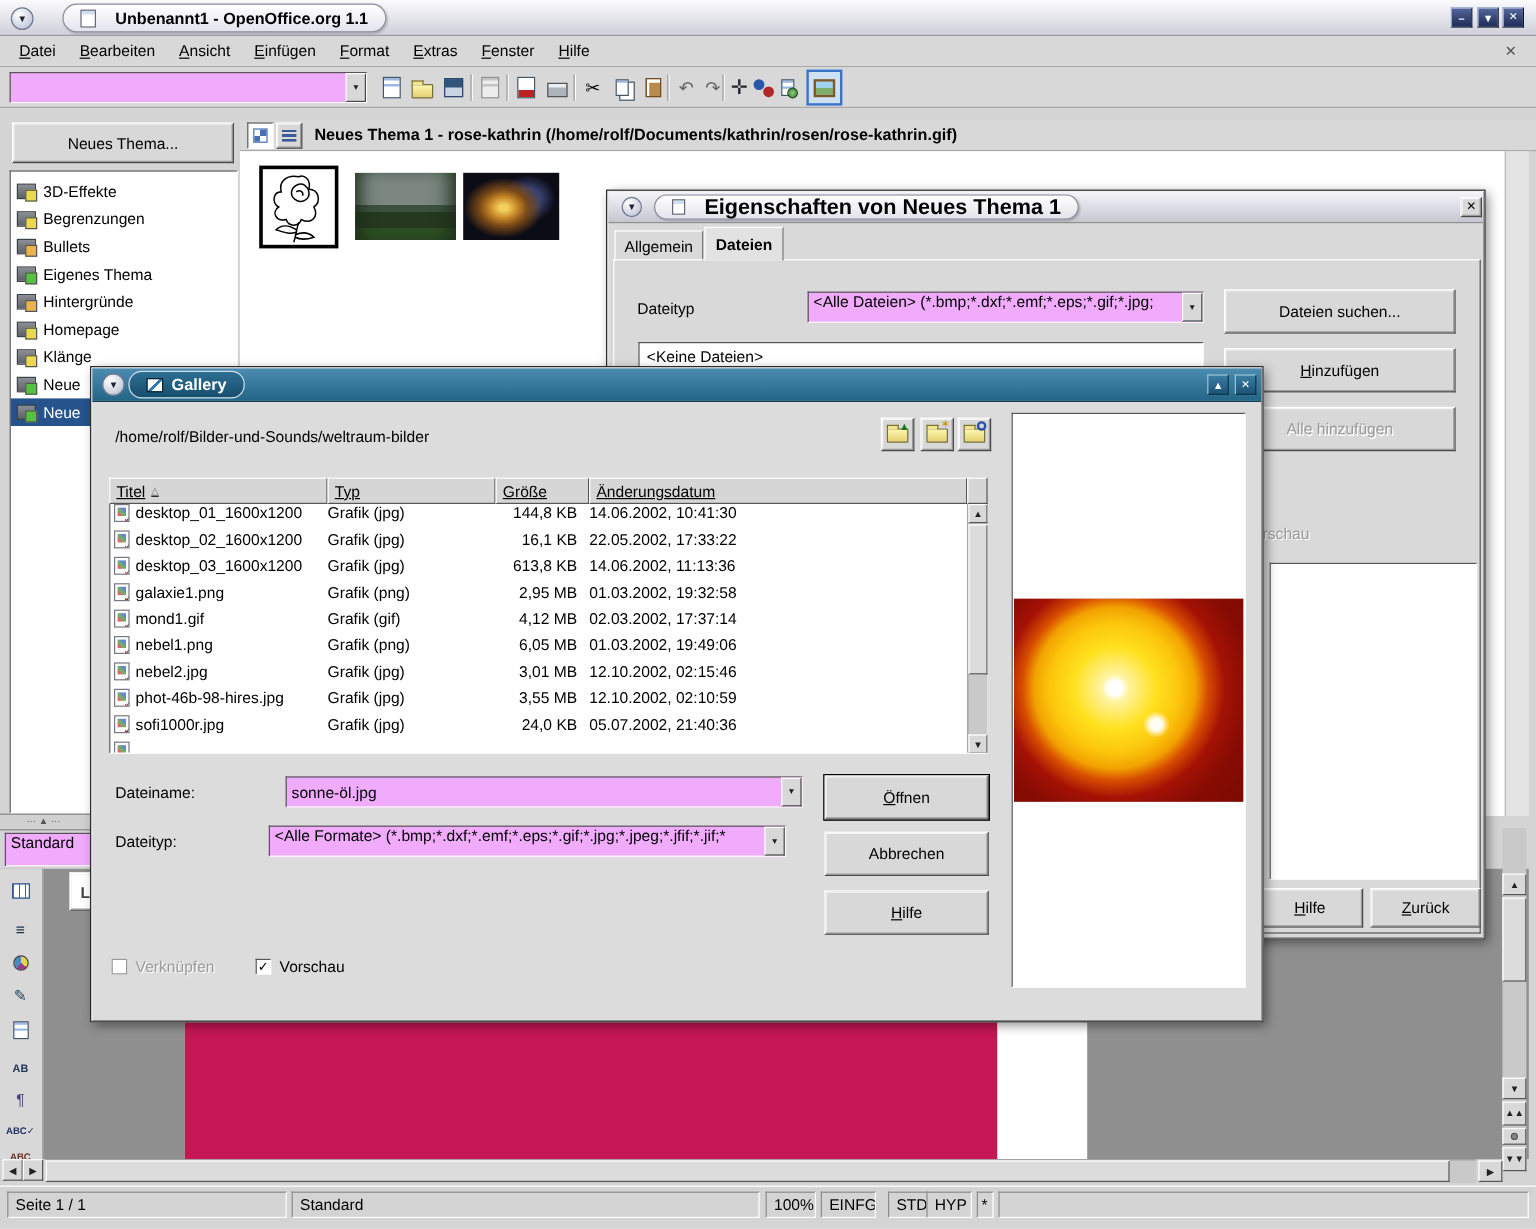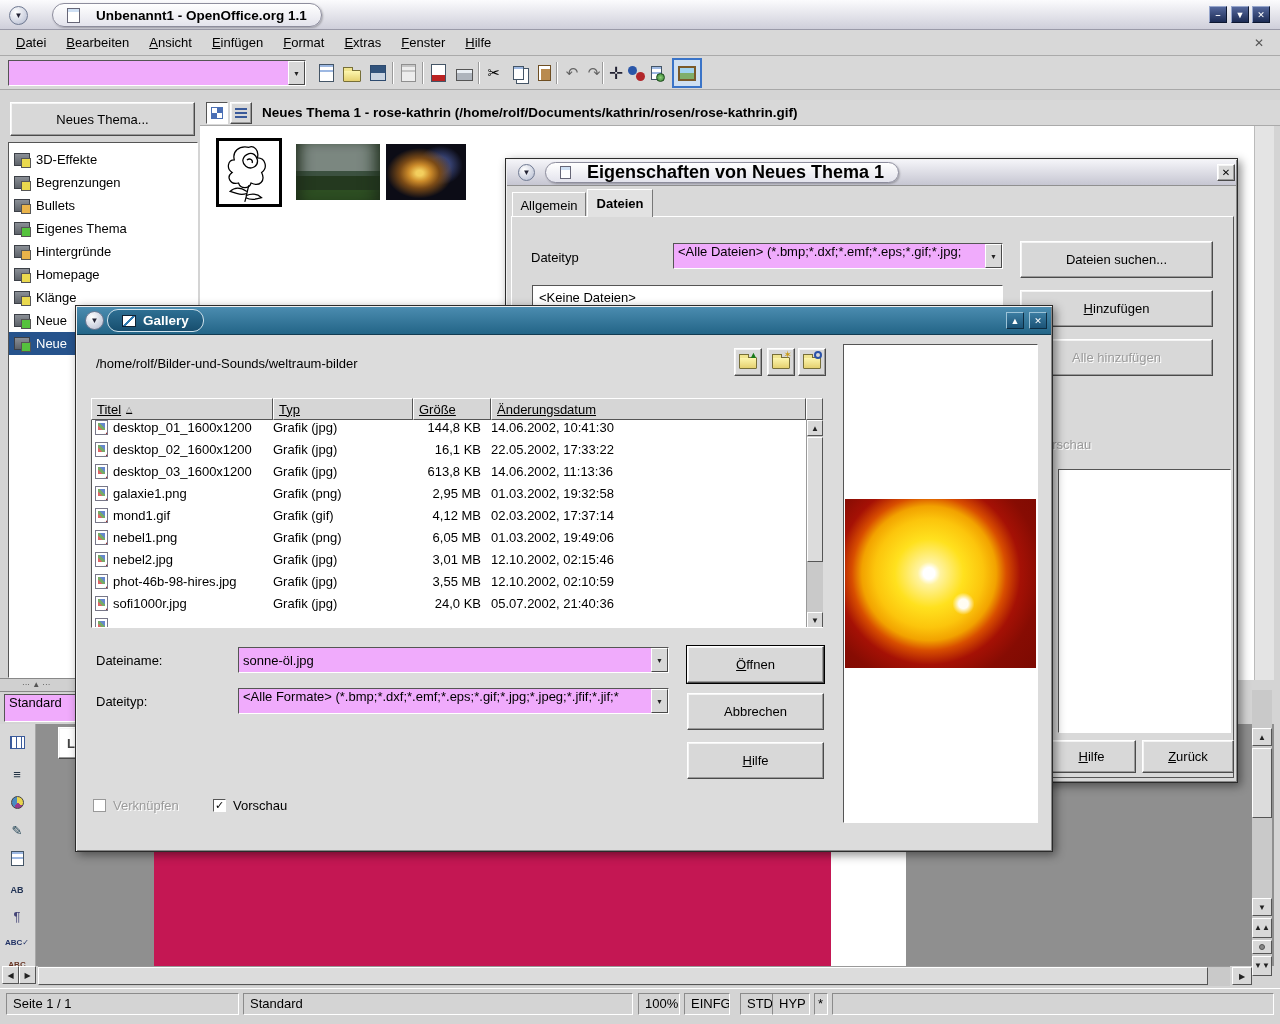--- a/index.html
+++ b/index.html
@@ -464,21 +464,21 @@
         </div>
       </div>
     </div>
 
     <span class="abs" style="left:20px; top:347px;">Dateiname:</span>
     <div class="combo" style="left:162px; top:341px; width:431px; height:26px;">
       <input value="sonne-öl.jpg" style="">
       <span class="drop">▼</span>
     </div>
     <span class="abs" style="left:20px; top:388px;">Dateityp:</span>
-    <div class="combo" style="left:162px; top:382px; width:431px; height:26px;">
+    <div class="combo" style="left:148px; top:382px; width:431px; height:26px;">
       <span class="val">&lt;Alle Formate&gt; (*.bmp;*.dxf;*.emf;*.eps;*.gif;*.jpg;*.jpeg;*.jfif;*.jif;*</span>
       <span class="drop">▼</span>
     </div>
 
     <div class="btn btn-default abs" style="left:611px; top:340px; width:137px; height:37px;">
         <span class="u-first">Öffnen</span>
       </div>
     <div class="btn abs" style="left:611px; top:387px; width:137px; height:37px;">
         <span>Abbrechen</span>
       </div>

